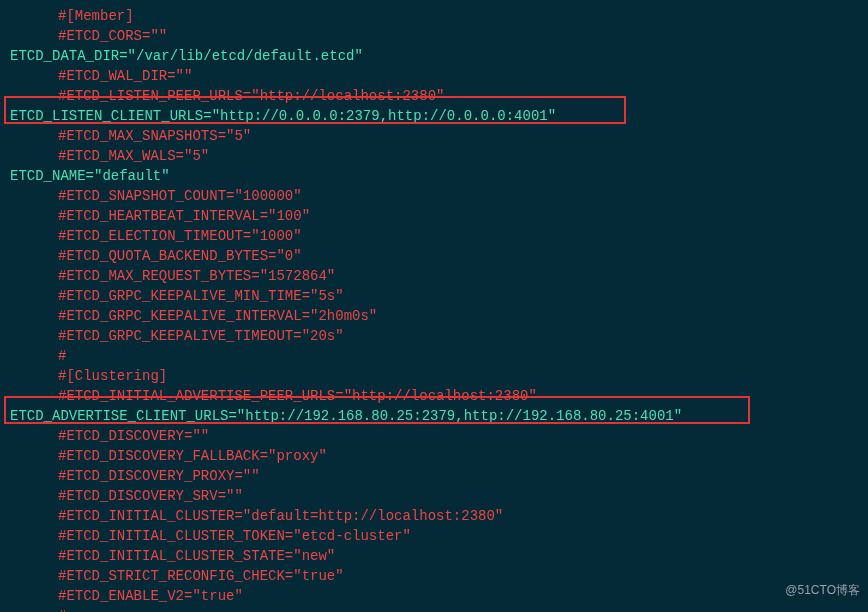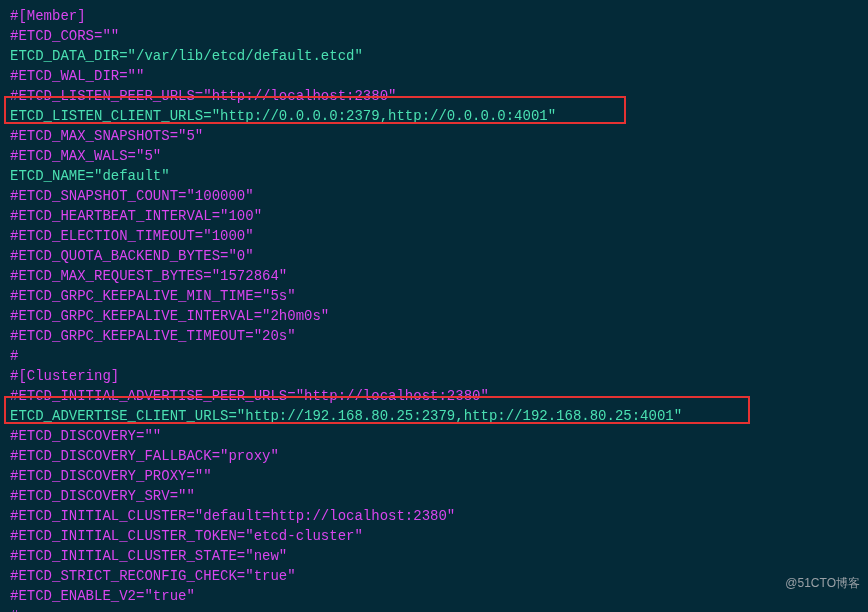--- a/index.html
+++ b/index.html
@@ -13,31 +13,31 @@
     line-height: 20px;
     color: #3ecfa6;
     overflow: hidden;
     position: relative;
   }
   .editor {
     padding: 6px 10px 6px 10px;
     white-space: pre;
   }
   .line { display:block; height:20px; }
-  .comment { color: #d946ef; }
+  .comment { color: #ef4444; margin-left: 48px; }
   .active  { color: #4be0b2; }
   .highlight-box {
     position: absolute;
     border: 2px solid #e63232;
     pointer-events: none;
   }
   .watermark {
     position: absolute;
     right: 8px;
-    bottom: 19px;
+    bottom: 12px;
     color: #9aa0a6;
     font-size: 12px;
     font-family: Arial, sans-serif;
   }
 </style>
 </head>
 <body>
 
 <div class="editor" id="editor"><span class="line comment">#[Member]</span><span class="line comment">#ETCD_CORS=""</span><span class="line active">ETCD_DATA_DIR="/var/lib/etcd/default.etcd"</span><span class="line comment">#ETCD_WAL_DIR=""</span><span class="line comment">#ETCD_LISTEN_PEER_URLS="http://localhost:2380"</span><span class="line active">ETCD_LISTEN_CLIENT_URLS="http://0.0.0.0:2379,http://0.0.0.0:4001"</span><span class="line comment">#ETCD_MAX_SNAPSHOTS="5"</span><span class="line comment">#ETCD_MAX_WALS="5"</span><span class="line active">ETCD_NAME="default"</span><span class="line comment">#ETCD_SNAPSHOT_COUNT="100000"</span><span class="line comment">#ETCD_HEARTBEAT_INTERVAL="100"</span><span class="line comment">#ETCD_ELECTION_TIMEOUT="1000"</span><span class="line comment">#ETCD_QUOTA_BACKEND_BYTES="0"</span><span class="line comment">#ETCD_MAX_REQUEST_BYTES="1572864"</span><span class="line comment">#ETCD_GRPC_KEEPALIVE_MIN_TIME="5s"</span><span class="line comment">#ETCD_GRPC_KEEPALIVE_INTERVAL="2h0m0s"</span><span class="line comment">#ETCD_GRPC_KEEPALIVE_TIMEOUT="20s"</span><span class="line comment">#</span><span class="line comment">#[Clustering]</span><span class="line comment">#ETCD_INITIAL_ADVERTISE_PEER_URLS="http://localhost:2380"</span><span class="line active">ETCD_ADVERTISE_CLIENT_URLS="http://192.168.80.25:2379,http://192.168.80.25:4001"</span><span class="line comment">#ETCD_DISCOVERY=""</span><span class="line comment">#ETCD_DISCOVERY_FALLBACK="proxy"</span><span class="line comment">#ETCD_DISCOVERY_PROXY=""</span><span class="line comment">#ETCD_DISCOVERY_SRV=""</span><span class="line comment">#ETCD_INITIAL_CLUSTER="default=http://localhost:2380"</span><span class="line comment">#ETCD_INITIAL_CLUSTER_TOKEN="etcd-cluster"</span><span class="line comment">#ETCD_INITIAL_CLUSTER_STATE="new"</span><span class="line comment">#ETCD_STRICT_RECONFIG_CHECK="true"</span><span class="line comment">#ETCD_ENABLE_V2="true"</span><span class="line comment">#</span></div>
 

